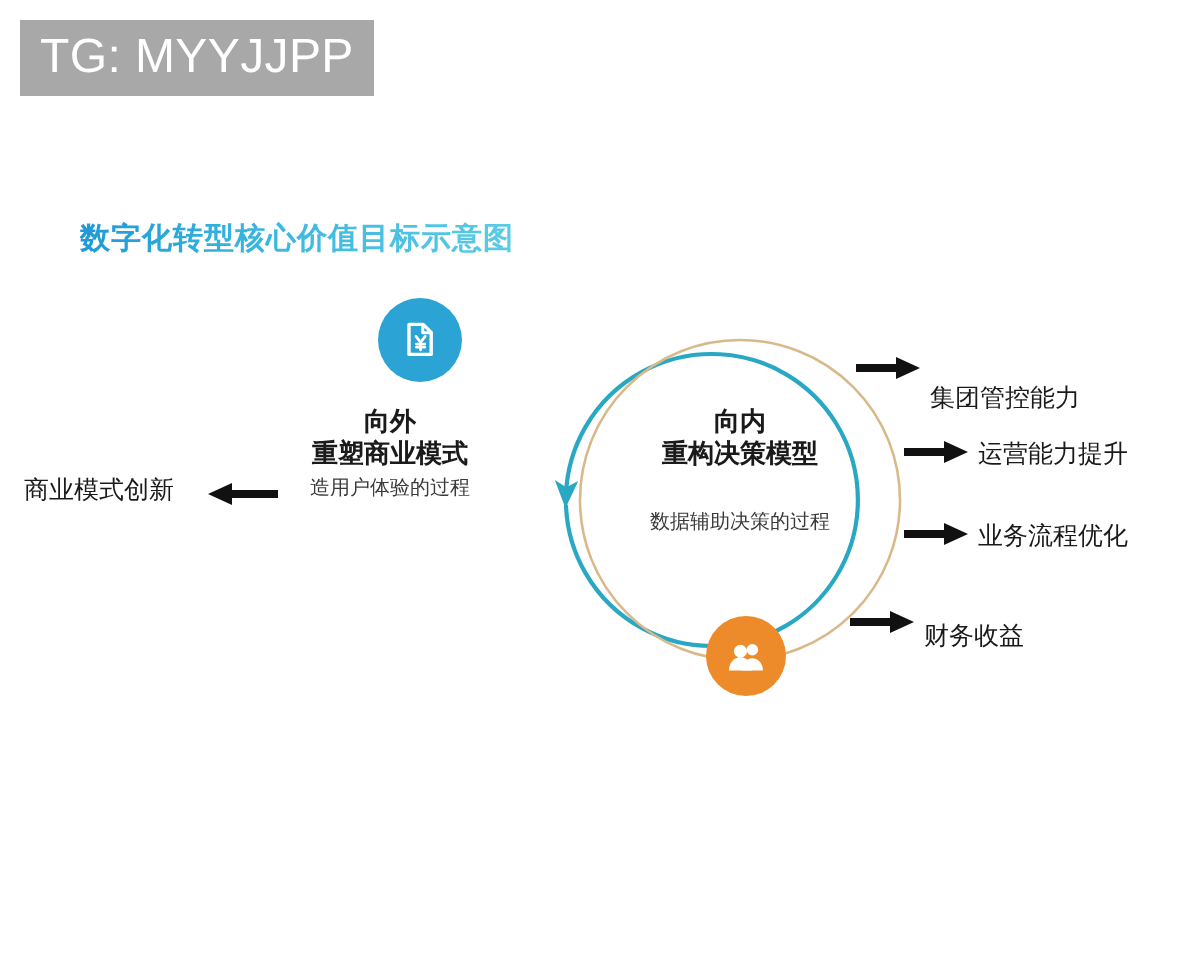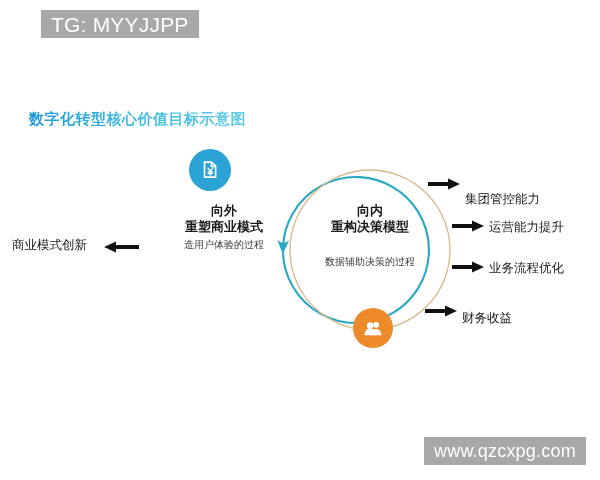--- a/index.html
+++ b/index.html
@@ -28,35 +28,34 @@
     line-height: 1;
     display: flex;
     align-items: center;
     padding: 0 10px;
     box-sizing: border-box;
     white-space: nowrap;
   }
   #wm-top {
     left: 10px;
     top: 10px;
-    height: 28px;
-    font-size: 21px;
-    margin-left: 31px;
+    height: 38px;
+    font-size: 24px;
   }
   #wm-bottom {
     left: 424px;
     top: 437px;
     height: 28px;
     font-size: 18px;
   }
 
   
   #title {
     position: absolute;
-    left: 29px;
+    left: 40px;
     top: 110px;
     font-size: 15px;
     font-weight: bold;
     letter-spacing: 0.5px;
     white-space: nowrap;
     background: linear-gradient(90deg, #1d9ad6 0%, #3bb8df 45%, #5ccbe6 100%);
     -webkit-background-clip: text;
     background-clip: text;
     color: transparent;
     -webkit-text-fill-color: transparent;
@@ -82,21 +81,21 @@
     font-weight: bold;
     color: #1a1a1a;
     line-height: 1.25;
   }
   .ct-sub {
     font-size: 10px;
     color: #3a3a3a;
     line-height: 1.55;
     margin-top: 4px;
   }
-  #left-text  { left: 154px; top: 203px; width: 140px; }
+  #left-text  { left: 125px; top: 203px; width: 140px; }
   #right-text { left: 300px; top: 203px; width: 140px; }
 
   
   .out-label {
     position: absolute;
     font-size: 12.5px;
     color: #1a1a1a;
     white-space: nowrap;
     line-height: 1;
   }
@@ -200,15 +199,14 @@
     <div class="ct-sub" style="margin-top:18px">数据辅助决策的过程</div>
   </div>
 
   <div class="out-label" id="out-left">商业模式创新</div>
 
   <div class="out-label" id="out-0">集团管控能力</div>
   <div class="out-label" id="out-1">运营能力提升</div>
   <div class="out-label" id="out-2">业务流程优化</div>
   <div class="out-label" id="out-3">财务收益</div>
 
-  <div class="watermark" id="wm-bottom">www.qzcxpg.com</div>
 
 </div>
 
 </body></html>

